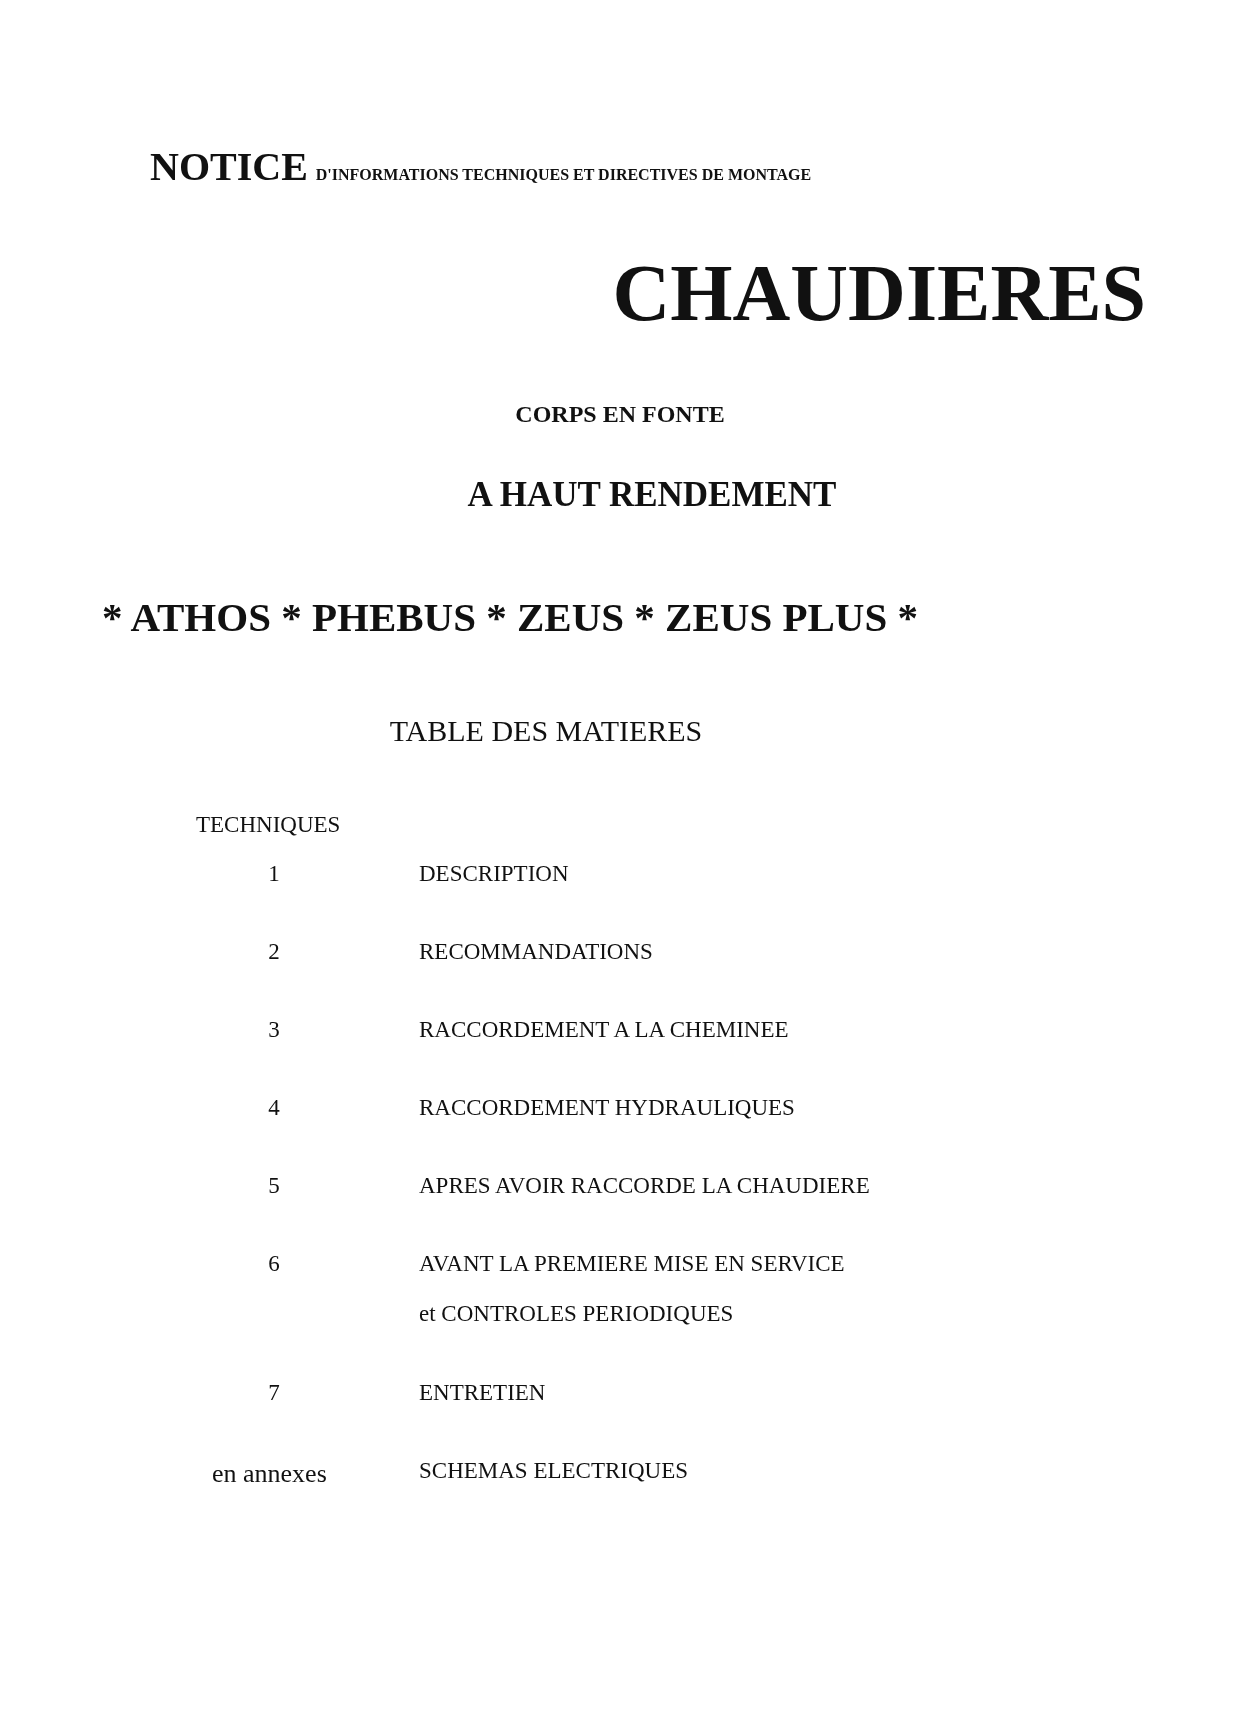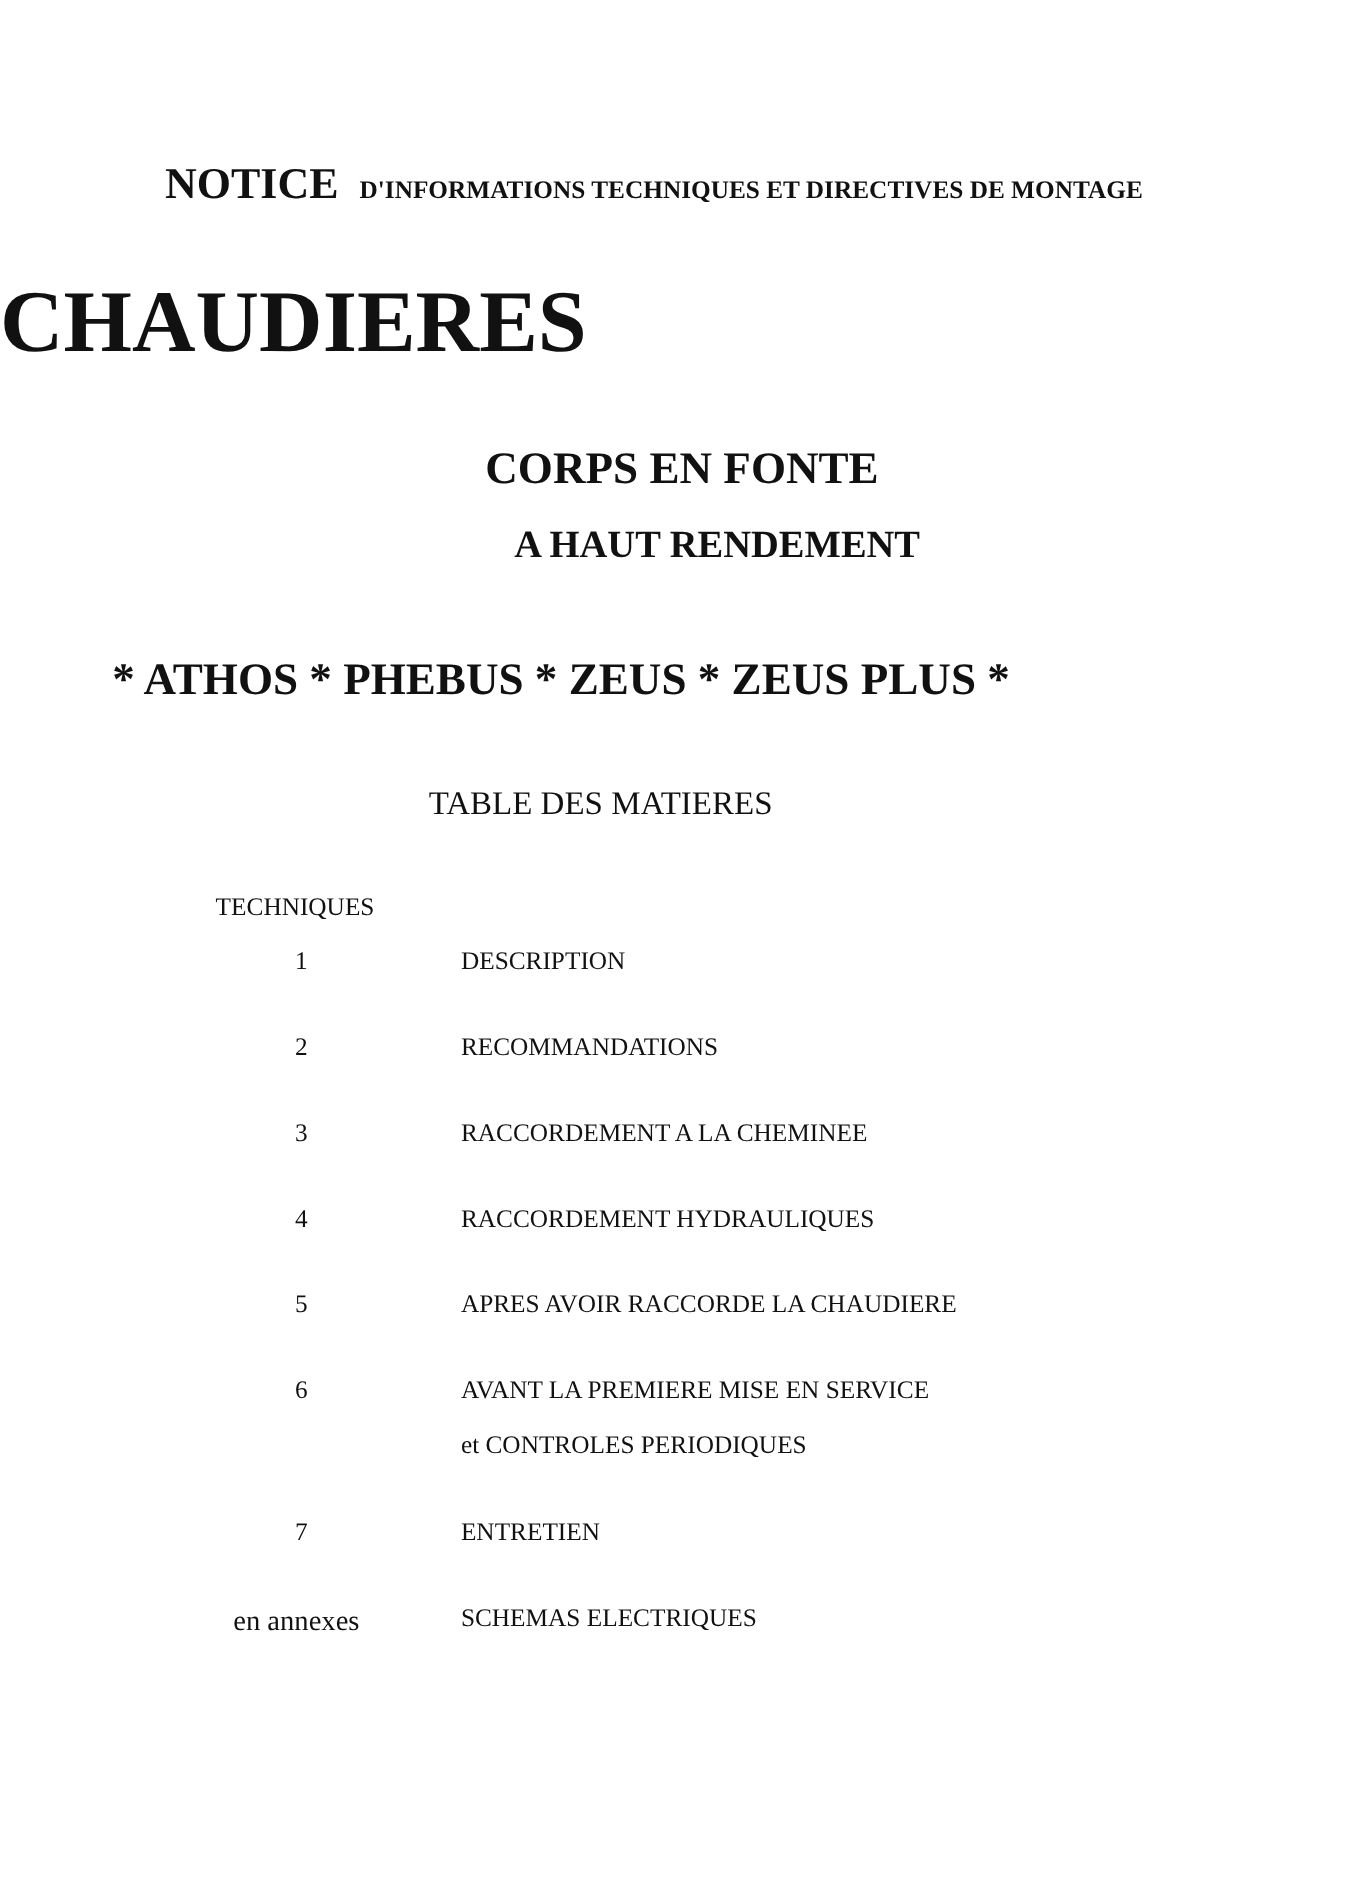--- a/index.html
+++ b/index.html
@@ -3,23 +3,23 @@
   <meta charset="utf-8">
   <style>
     html, body { margin: 0; padding: 0; background: #ffffff; }
     body {
       width: 1240px; height: 1713px; position: relative; overflow: hidden;
       font-family: "Liberation Serif", "DejaVu Serif", serif; color: #111111;
     }
     .abs { position: absolute; white-space: nowrap; }
     .header { left: 150px; top: 143px; font-weight: bold; }
     .notice { font-size: 40px; letter-spacing: 0px; }
-    .subtitle { font-size: 23px; margin-left: 19px; text-align: center; }
-    .title { left: 0; width: 1146px; text-align: left; top: 248px; font-size: 80px; font-weight: bold; }
-    .line1 { left: 0; width: 1240px; text-align: center; top: 401px; font-size: 41px; font-weight: bold; }
+    .subtitle { font-size: 16px; margin-left: 8px; text-align: center; }
+    .title { left: 0; width: 1146px; text-align: right; top: 248px; font-size: 80px; font-weight: bold; }
+    .line1 { left: 0; width: 1240px; text-align: center; top: 401px; font-size: 24px; font-weight: bold; }
     .line2 { left: 0; width: 1240px; text-align: center; top: 475px; font-size: 35px; font-weight: bold; padding-left: 32px; }
     .models { left: 0; width: 1020px; text-align: center; top: 593px; font-size: 41px; font-weight: bold; }
     .toc-title { left: 0; width: 1092px; text-align: center; top: 714px; font-size: 30px; }
     .chap-label { left: 196px; top: 812px; font-size: 23px; }
     .num { width: 60px; text-align: center; left: 244px; font-size: 23px; }
     .entry { left: 419px; font-size: 23px; }
     .annex { left: 212px; font-size: 26px; }
   </style>
 </head>
 <body>

